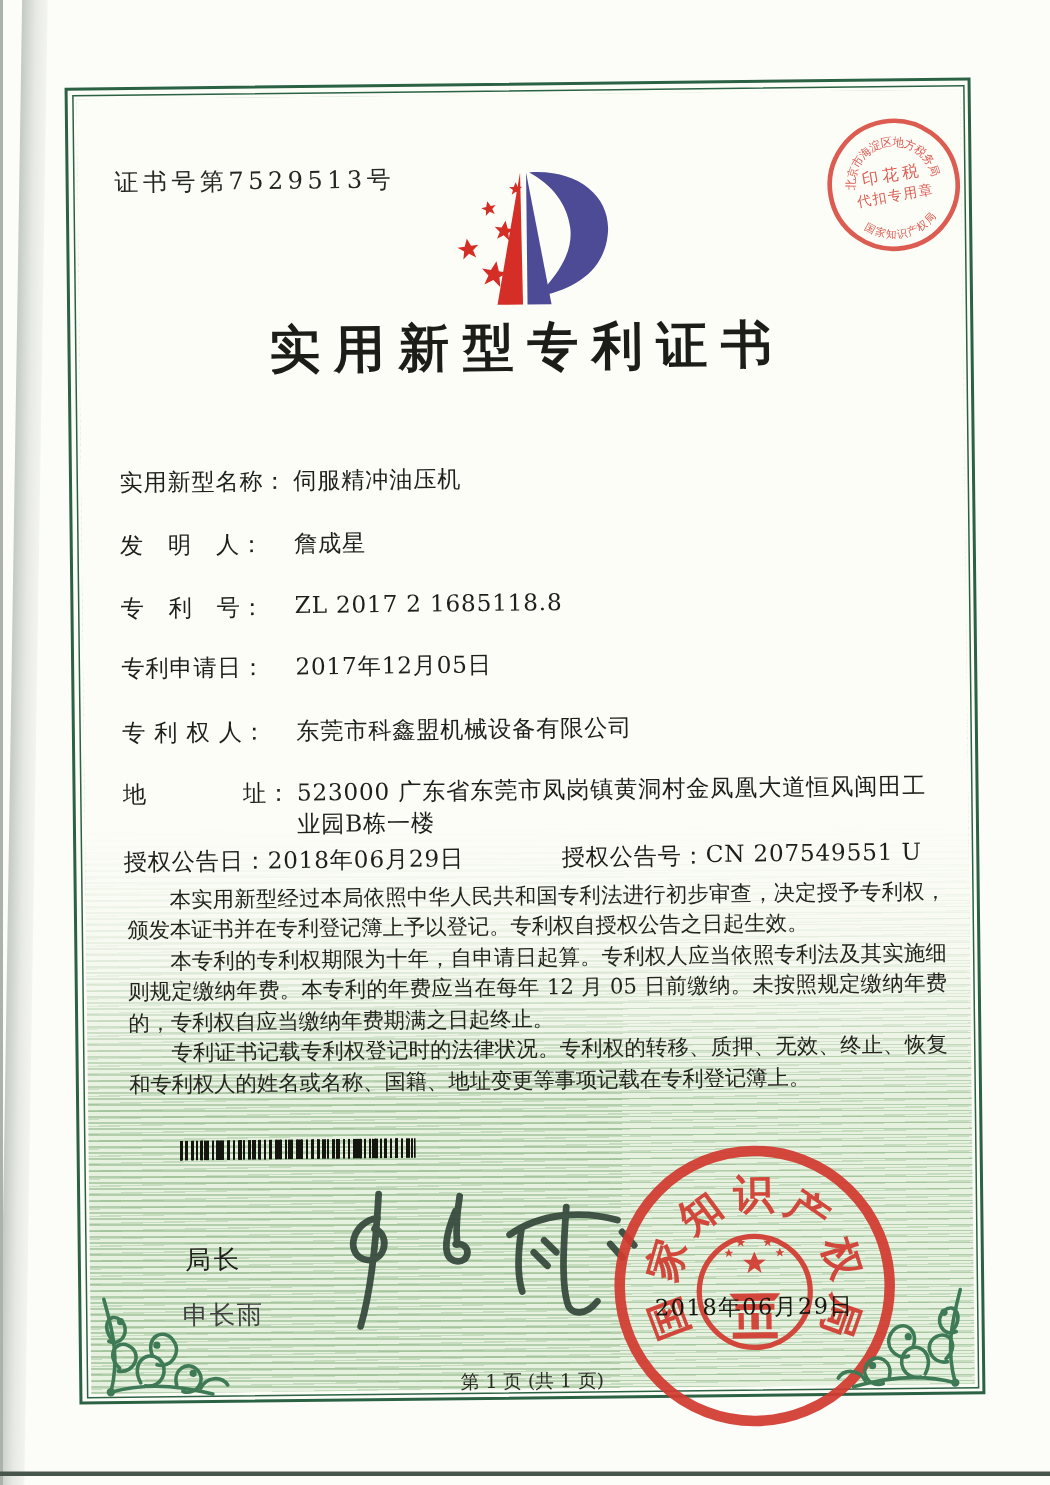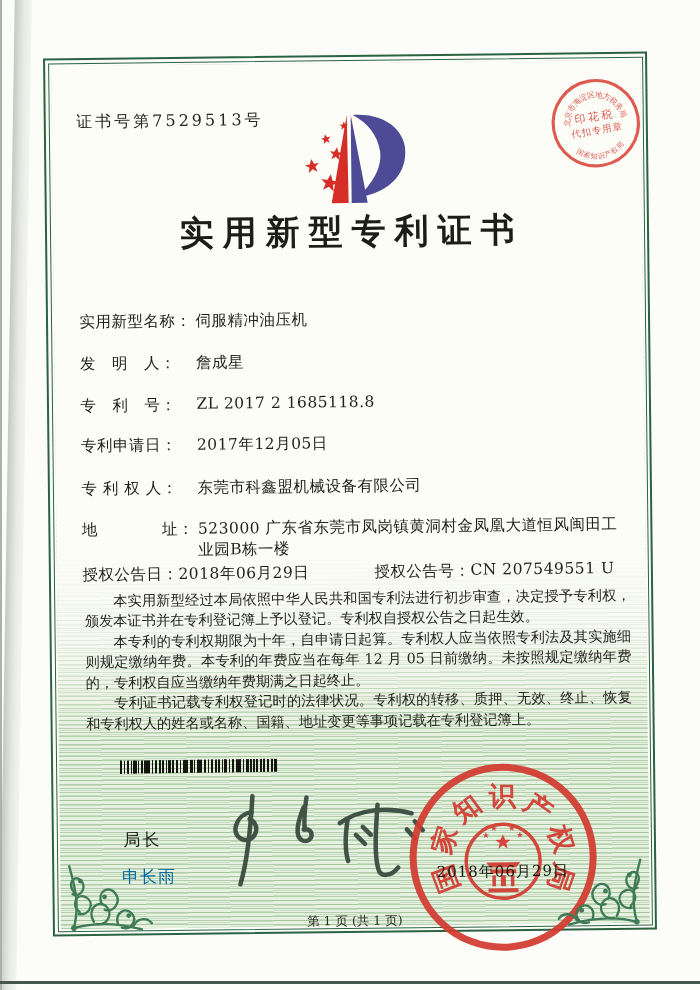--- a/index.html
+++ b/index.html
@@ -51,21 +51,21 @@
   .paras p { text-indent:2em; }
 
   .barcode { left:63px; top:697px; width:157px; height:13px;
     background-image:
       repeating-linear-gradient(90deg,#15150f 0 1.5px,rgba(0,0,0,0) 1.5px 3.5px),
       repeating-linear-gradient(90deg,#15150f 0 1px,rgba(0,0,0,0) 1px 8px),
       repeating-linear-gradient(90deg,#15150f 0 2px,rgba(0,0,0,0) 2px 13px); }
 
   .director-title { left:66px; top:765px; font-size:17px; color:#20201c; letter-spacing:2px;
     font-family:Liberation Serif, serif; }
-  .director-name { left:64px; top:802px; font-size:17px; color:#0369a1; letter-spacing:1px;
+  .director-name { left:64px; top:802px; font-size:17px; color:#404040; letter-spacing:1px;
     font-family:"DejaVu Sans","Liberation Sans",sans-serif; }
 
   .signature { left:150px; top:722px; width:250px; height:115px; }
 
   .seal { left:345px; top:698px; width:200px; height:200px; opacity:.93; }
   .seal-date { left:345px; top:803px; width:200px; text-align:center; font-size:15px;
     color:#15150f; letter-spacing:1px; z-index:3; }
 
   .footer { left:0; top:852px; width:100%; text-align:center; font-size:12.5px; color:#2a2a25; }
 

